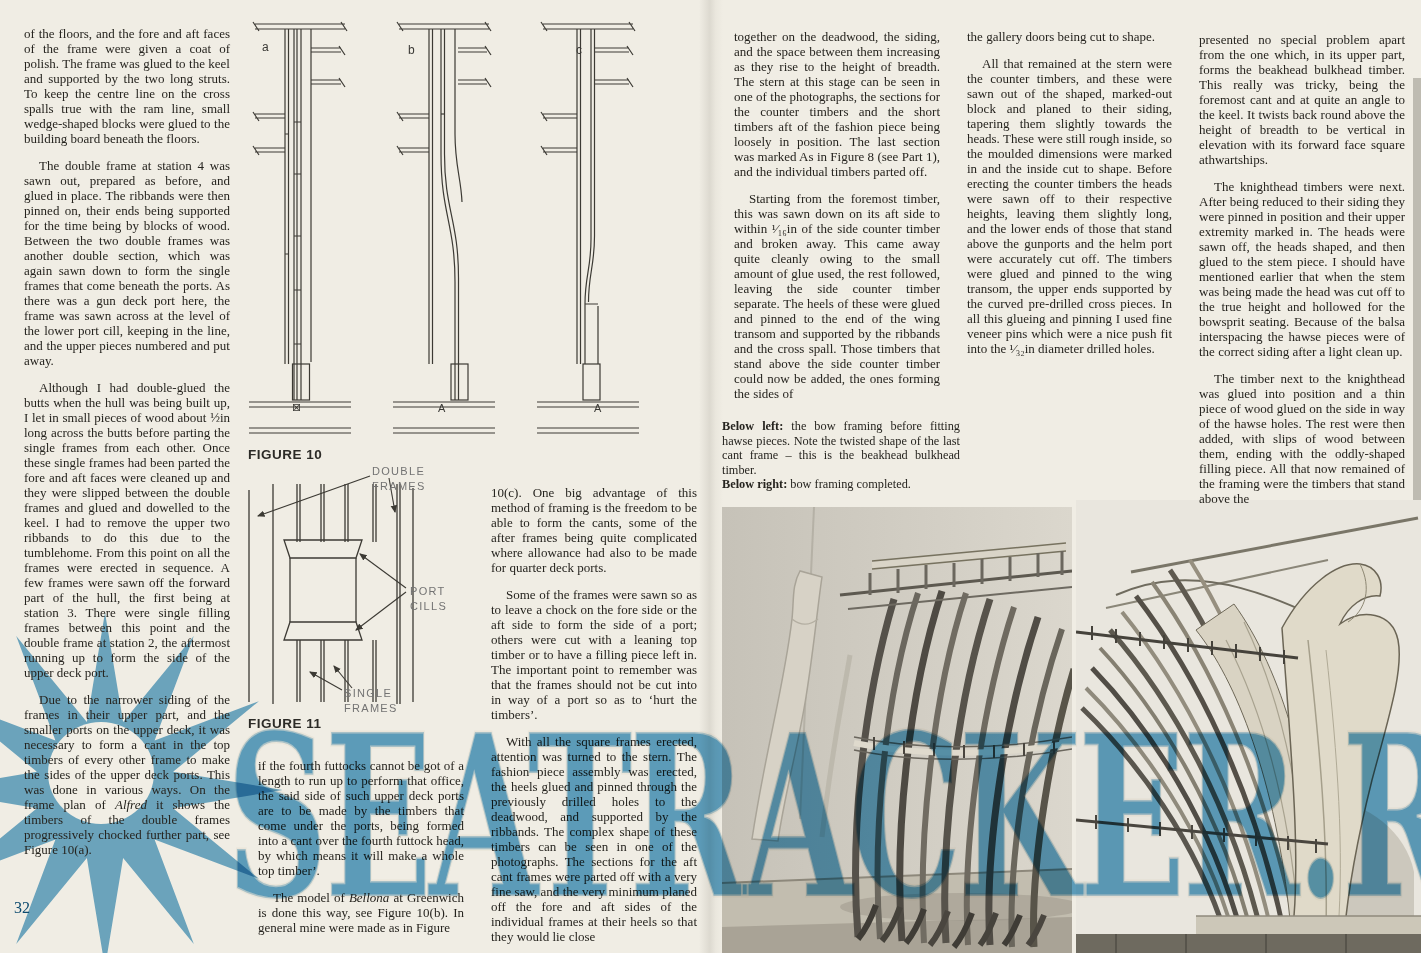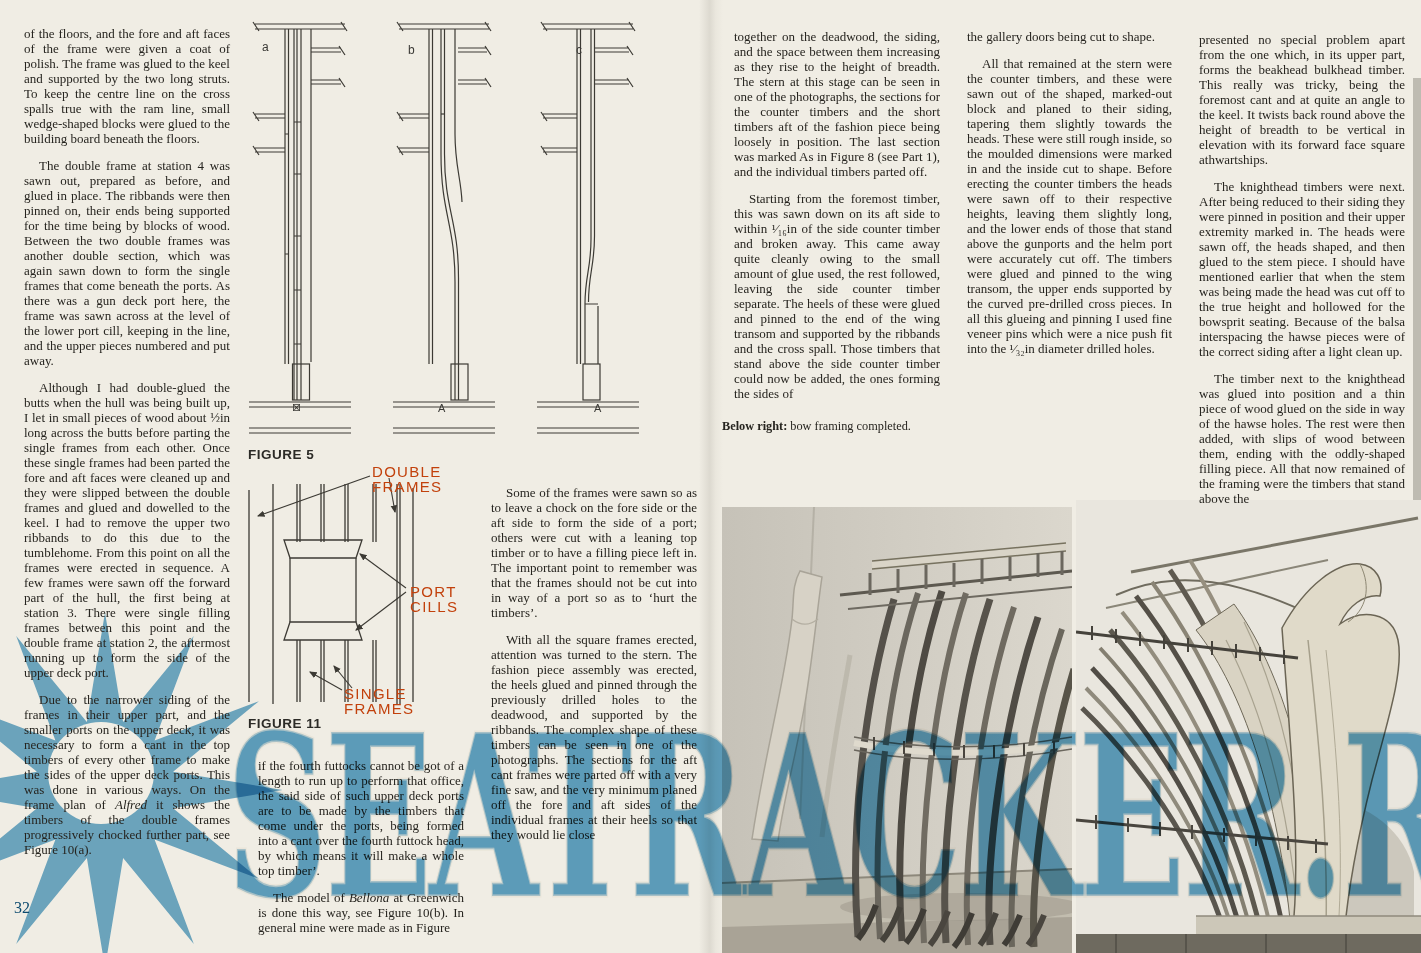--- a/index.html
+++ b/index.html
@@ -11,22 +11,22 @@
   .col{position:absolute;width:230px;text-align:justify;font-size:13px;line-height:15px;}
   .col p{margin:12px;padding:0;}
   .col p.ind{text-indent:15px;}
   .caption{position:absolute;left:722px;top:419px;width:238px;font-size:12.3px;line-height:14.6px;text-align:justify;}
   .caption p{margin:0;}
   .caption b{font-weight:bold;}
   .figcap{position:absolute;font-family:"Liberation Sans","DejaVu Sans",sans-serif;font-weight:bold;
         font-size:13.5px;letter-spacing:.5px;color:#2c2b27;}
   .flabel{position:absolute;font-family:"Liberation Sans","DejaVu Sans",sans-serif;font-size:12px;color:#3a3935;}
   .fsmall{position:absolute;font-family:"Liberation Sans","DejaVu Sans",sans-serif;font-size:11px;color:#3a3935;}
-  .diag-label{position:absolute;font-family:"Liberation Sans","DejaVu Sans",sans-serif;font-size:15px;
-        letter-spacing:1.3px;line-height:15px;color:#c2410c;white-space:pre-line;}
+  .diag-label{position:absolute;font-family:"Liberation Sans","DejaVu Sans",sans-serif;font-size:11px;
+        letter-spacing:1.3px;line-height:15px;color:#737373;white-space:pre-line;}
   .pagenum{position:absolute;left:14px;top:899px;font-size:16px;color:#0c4a6e;}
   .figsvg,.photo{position:absolute;}
   .wm{position:absolute;left:226px;top:705px;font-family:"DejaVu Serif","Liberation Serif",serif;
         font-weight:bold;font-size:225px;line-height:1;color:#3f93c3;opacity:.82;white-space:nowrap;
         letter-spacing:-6px;transform:scaleX(.63);transform-origin:left top;mix-blend-mode:multiply;
         -webkit-text-stroke:3px rgba(242,239,231,.55);pointer-events:none;z-index:30;}
   .star{position:absolute;left:-80px;top:605px;width:370px;height:370px;background:#4e9cc6;opacity:.8;
         mix-blend-mode:multiply;z-index:5;pointer-events:none;
         clip-path:polygon(98% 50%,68.4% 54.9%,91.6% 74%,63.4% 63.4%,74% 91.6%,54.9% 68.4%,50% 98%,45.1% 68.4%,26% 91.6%,36.6% 63.4%,8.4% 74%,31.6% 54.9%,2% 50%,31.6% 45.1%,8.4% 26%,36.6% 36.6%,26% 8.4%,45.1% 31.6%,50% 2%,54.9% 31.6%,74% 8.4%,63.4% 36.6%,91.6% 26%,68.4% 45.1%);}
   .star-core{position:absolute;left:48px;top:722px;width:106px;height:102px;border-radius:50%;
@@ -79,21 +79,21 @@
         <path d="M-6,388 H96 M-6,393 H96 M-6,414 H96 M-6,419 H96"></path>
       </g>
     </g>
   </svg>
   <div class="flabel" style="left:262px;top:40px">a</div>
   <div class="flabel" style="left:408px;top:43px">b</div>
   <div class="flabel" style="left:576px;top:43px">c</div>
   <div class="fsmall" style="left:292px;top:401px">⊠</div>
   <div class="fsmall" style="left:438px;top:402px">A</div>
   <div class="fsmall" style="left:594px;top:402px">A</div>
-  <div class="figcap" style="left:248px;top:447px">FIGURE 5</div>
+  <div class="figcap" style="left:248px;top:447px">FIGURE 10</div>
 
   <svg class="figsvg" style="left:246px;top:462px" width="222" height="252" viewBox="0 0 222 252">
     <defs>
       <marker id="ah" markerWidth="8" markerHeight="8" refX="6" refY="3" orient="auto">
         <path d="M0,0 L7,3 L0,6 Z" fill="#3c3a34"></path>
       </marker>
     </defs>
     <g stroke="#3c3a34" stroke-width="1.3" fill="none">
       <path d="M3,28 V240 M27,22 V242 M151,22 V242 M154,22 V242 M167,26 V240"></path>
       <path d="M51,22 V80 M54,22 V80 M75,22 V80 M78,22 V80 M99,22 V80 M102,22 V80 M127,22 V80 M130,22 V80"></path>
@@ -224,30 +224,32 @@
       <p class="ind">Although I had double-glued the butts when the hull was being built up, I let in small pieces of wood about ½in long across the butts before parting the single frames from each other. Once these single frames had been parted the fore and aft faces were cleaned up and they were slipped between the double frames and glued and dowelled to the keel. I had to remove the upper two ribbands to do this due to the tumblehome. From this point on all the frames were erected in sequence. A few frames were sawn off the forward part of the hull, the first being at station 3. There were single filling frames between this point and the double frame at station 2, the aftermost running up to form the side of the upper deck port.</p>
       <p class="ind"><span>Due to the narrower siding of the frames in their upper part, and the smaller ports on the upper deck, it was necessary to form a cant in the top timbers of every other frame to make the sides of the upper deck ports. This was done in various ways. On the frame plan of </span><i>Alfred</i><span> it shows the timbers of the double frames progressively chocked further part, see Figure 10(a).</span></p>
     </div>
 
     <div class="col" style="left:246px;top:746px">
       <p>if the fourth futtocks cannot be got of a length to run up to perform that office, the said side of such upper deck ports are to be made by the timbers that come under the ports, being formed into a cant over the fourth futtock head, by which means it will make a whole top timber’.</p>
       <p class="ind"><span>The model of </span><i>Bellona</i><span> at Greenwich is done this way, see Figure 10(b). In general mine were made as in Figure</span></p>
     </div>
 
     <div class="col" style="left:479px;top:473px">
+      <p>10(c). One big advantage of this method of framing is the freedom to be able to form the cants, some of the after frames being quite complicated where allowance had also to be made for quarter deck ports.</p>
       <p class="ind">Some of the frames were sawn so as to leave a chock on the fore side or the aft side to form the side of a port; others were cut with a leaning top timber or to have a filling piece left in. The important point to remember was that the frames should not be cut into in way of a port so as to ‘hurt the timbers’.</p>
       <p class="ind">With all the square frames erected, attention was turned to the stern. The fashion piece assembly was erected, the heels glued and pinned through the previously drilled holes to the deadwood, and supported by the ribbands. The complex shape of these timbers can be seen in one of the photographs. The sections for the aft cant frames were parted off with a very fine saw, and the very minimum planed off the fore and aft sides of the individual frames at their heels so that they would lie close</p>
     </div>
 
     <div class="col" style="left:722px;top:17px">
       <p>together on the deadwood, the siding, and the space between them increasing as they rise to the height of breadth. The stern at this stage can be seen in one of the photographs, the sections for the counter timbers and the short timbers aft of the fashion piece being loosely in position. The last section was marked As in Figure 8 (see Part 1), and the individual timbers parted off.</p>
       <p class="ind">Starting from the foremost timber, this was sawn down on its aft side to within ¹⁄₁₆in of the side counter timber and broken away. This came away quite cleanly owing to the small amount of glue used, the rest followed, leaving the side counter timber separate. The heels of these were glued and pinned to the end of the wing transom and supported by the ribbands and the cross spall. Those timbers that stand above the side counter timber could now be added, the ones forming the sides of</p>
     </div>
 
     <div class="caption">
+      <p><b>Below left:</b><span> the bow framing before fitting hawse pieces. Note the twisted shape of the last cant frame – this is the beakhead bulkhead timber.</span></p>
       <p><b>Below right:</b><span> bow framing completed.</span></p>
     </div>
 
     <div class="col" style="left:955px;top:17px;width:229px">
       <p>the gallery doors being cut to shape.</p>
       <p class="ind">All that remained at the stern were the counter timbers, and these were sawn out of the shaped, marked-out block and planed to their siding, tapering them slightly towards the heads. These were still rough inside, so the moulded dimensions were marked in and the inside cut to shape. Before erecting the counter timbers the heads were sawn off to their respective heights, leaving them slightly long, and the lower ends of those that stand above the gunports and the helm port were accurately cut off. The timbers were glued and pinned to the wing transom, the upper ends supported by the curved pre-drilled cross pieces. In all this glueing and pinning I used fine veneer pins which were a nice push fit into the ¹⁄₃₂in diameter drilled holes.</p>
     </div>
 
     <div class="col" style="left:1187px;top:20px">
       <p>presented no special problem apart from the one which, in its upper part, forms the beakhead bulkhead timber. This really was tricky, being the foremost cant and at quite an angle to the keel. It twists back round above the height of breadth to be vertical in elevation with its forward face square athwartships.</p>

